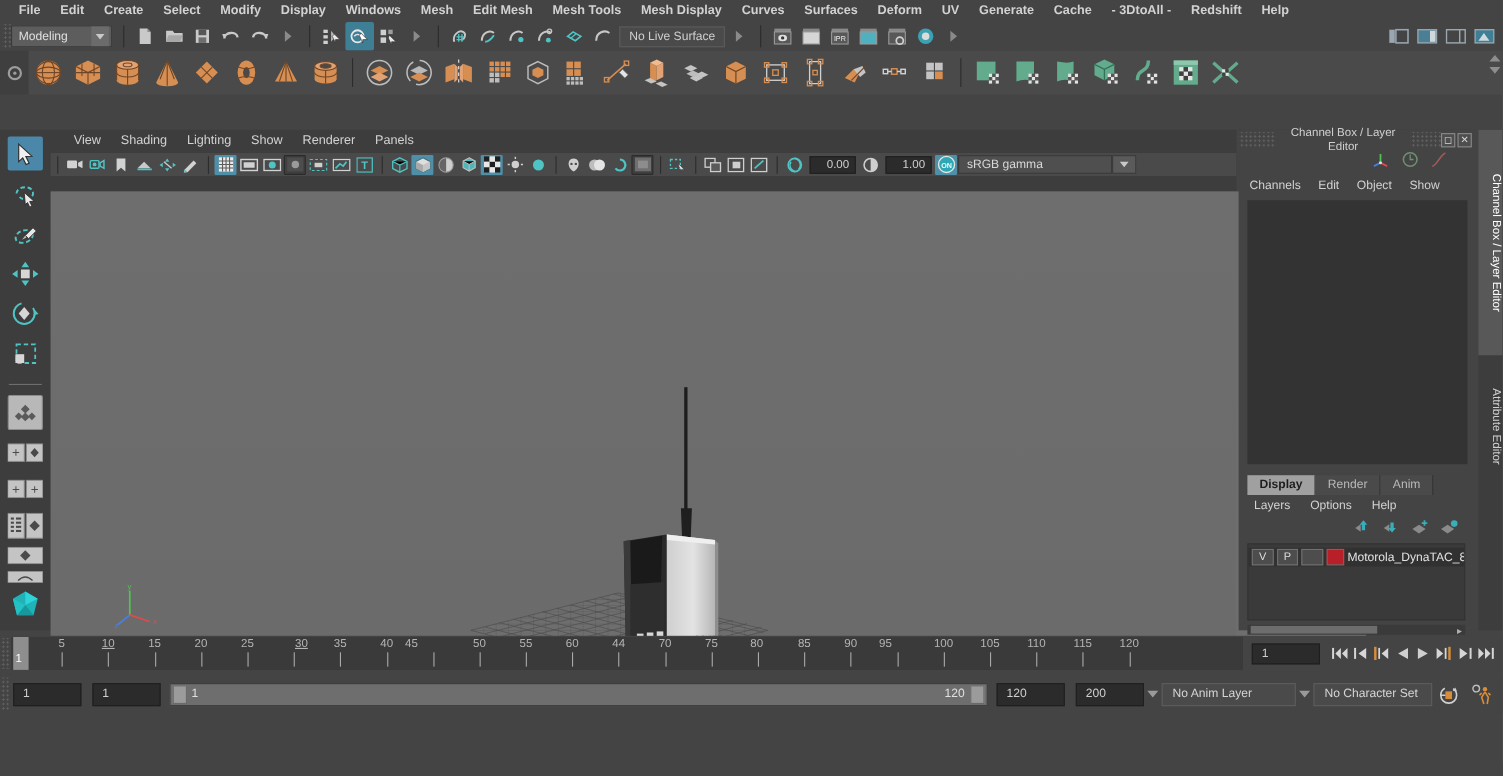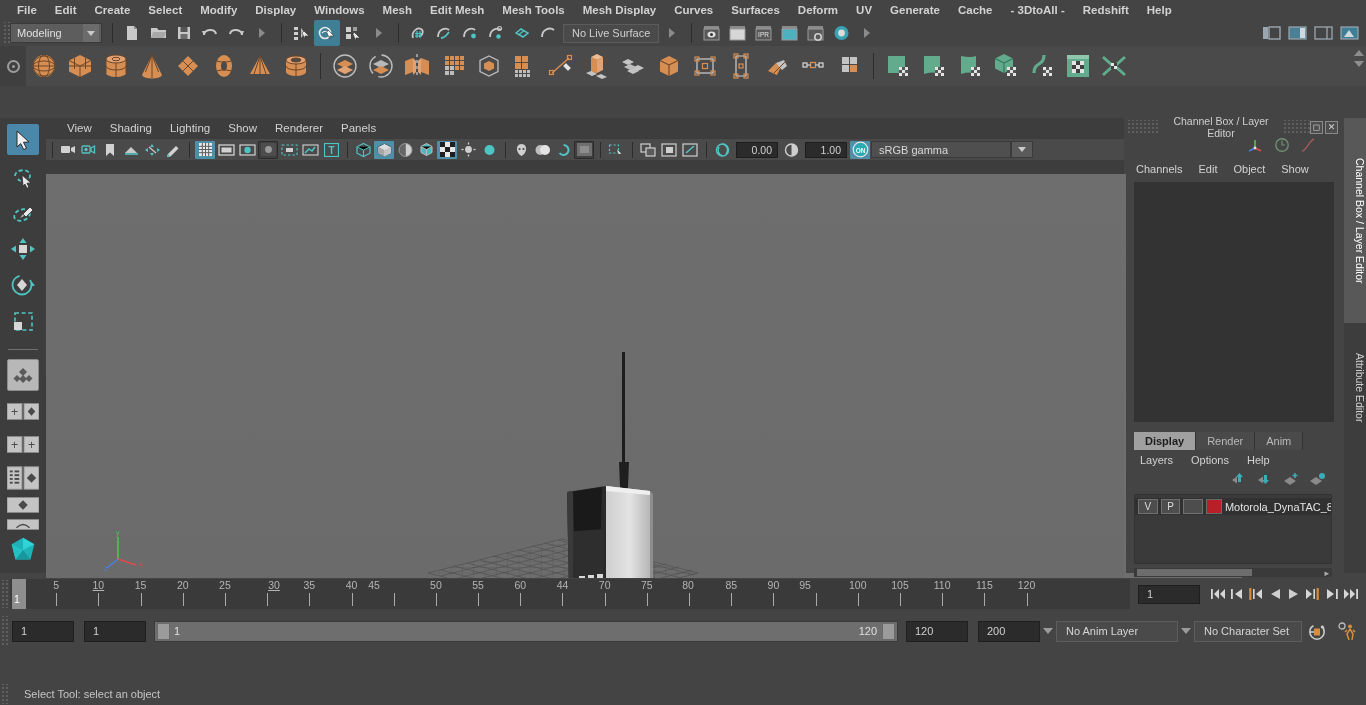--- a/index.html
+++ b/index.html
@@ -1452,18 +1452,14 @@
     <div style="width:30px;display:flex;align-items:center;justify-content:center;margin-right:4px">
       <svg width="21" height="19" viewBox="0 0 21 19">
           <circle cx="5" cy="4" r="3" fill="none" stroke="#bdbdbd" stroke-width="1.3"></circle>
           <circle cx="13" cy="4.5" r="2" fill="#d88d3a"></circle>
           <path d="M13 7l-3 5 2 6M13 7l3 5-1 6M10 8l-2 2M16 8l2 2" stroke="#d88d3a" stroke-width="1.5" fill="none"></path>
         </svg>
     </div>
   </div>
 
 
-  <div id="helpline">
-    <div class="grip" style="height:20px"></div>
-    <div id="helptext">Select Tool: select an object</div>
-  </div>
 
 </div>
 
 </body></html>

